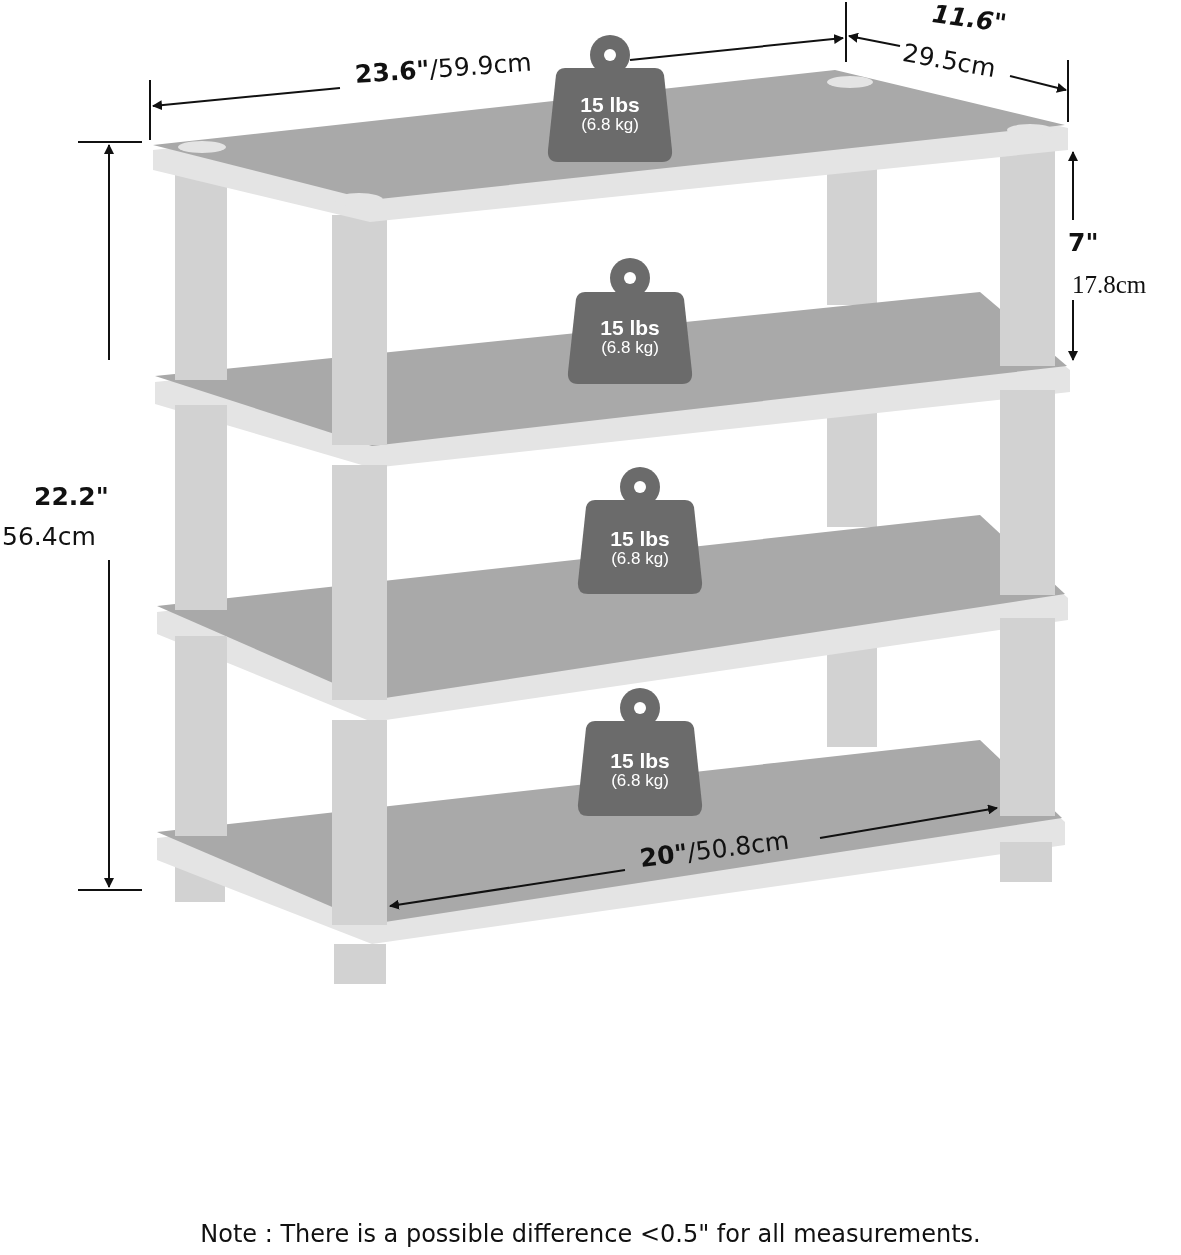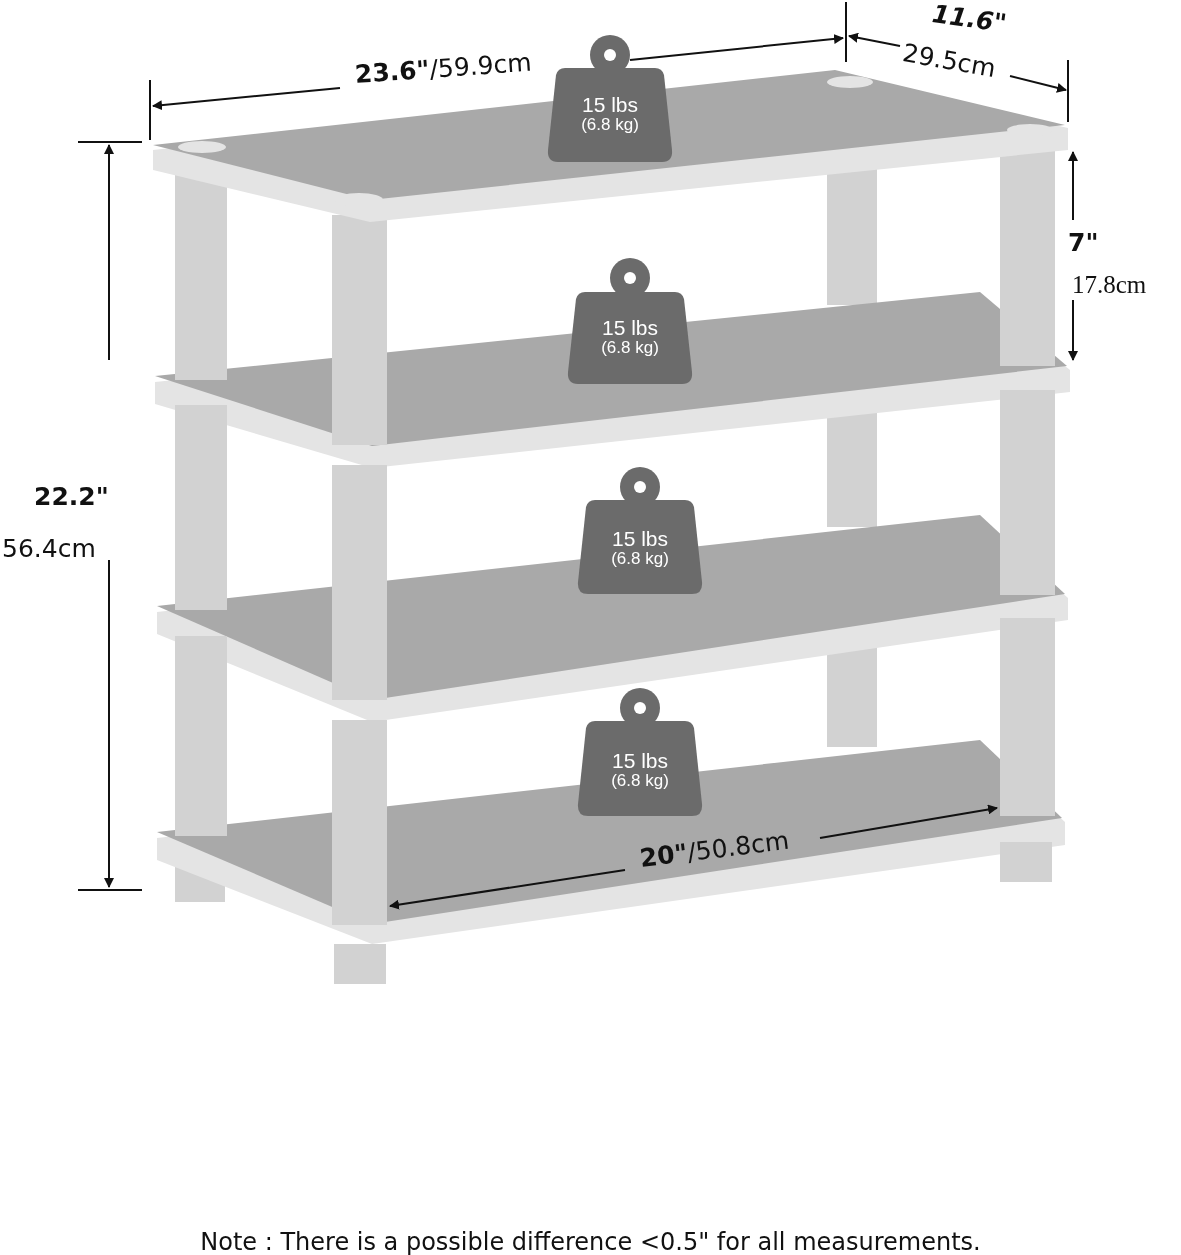--- a/index.html
+++ b/index.html
@@ -2,23 +2,23 @@
 <html><head>
 <meta charset="utf-8">
 <style>
   html,body{margin:0;padding:0;background:#fff;}
   body{width:1181px;height:1255px;position:relative;overflow:hidden;font-family:"DejaVu Sans",sans-serif;}
   svg{position:absolute;left:0;top:0;}
   .lbl{position:absolute;color:#111;white-space:nowrap;line-height:1;}
   .b{font-weight:bold;}
   .dimtxt{font-size:25px;}
   .wt{position:absolute;width:120px;text-align:center;color:#fff;font-family:"Liberation Sans",sans-serif;line-height:1.1;}
-  .wt .l1{font-size:21px;font-weight:normal;display:block;}
+  .wt .l1{font-size:21px;font-weight:bold;display:block;}
   .wt .l2{font-size:17px;display:block;}
-  .note{position:absolute;left:0;width:1181px;top:1220px;text-align:center;font-size:24px;color:#111;font-family:"DejaVu Sans",sans-serif;margin-top:8px;}
+  .note{position:absolute;left:0;width:1181px;top:1220px;text-align:center;font-size:24px;color:#111;font-family:"DejaVu Sans",sans-serif;}
 </style>
 </head>
 <body>
 
 <svg width="1181" height="1255" viewBox="0 0 1181 1255">
   <defs>
     <marker id="ah" markerWidth="10" markerHeight="10" refX="9" refY="5" orient="auto" markerUnits="userSpaceOnUse" viewBox="0 0 10 10">
       <path d="M0,0 L10,5 L0,10 z" fill="#111"></path>
     </marker>
   </defs>
@@ -115,21 +115,21 @@
     <circle cx="640" cy="708" r="6" fill="#fff"></circle>
   </g>
 </svg>
 
 <div class="lbl dimtxt" style="left:355px;top:62px;transform:rotate(-4deg);transform-origin:left center;">
   <span class="b">23.6"</span><span>/59.9cm</span>
 </div>
 <div class="lbl dimtxt b" style="left:932px;top:6px;font-style:italic;transform:rotate(8deg);">11.6"</div>
 <div class="lbl dimtxt" style="left:903px;top:40px;transform:rotate(10deg);transform-origin:left center;">29.5cm</div>
 <div class="lbl dimtxt b" style="left:34px;top:484px;">22.2"</div>
-<div class="lbl dimtxt" style="left:2px;top:536px;">56.4cm</div>
+<div class="lbl dimtxt" style="left:2px;top:524px;">56.4cm</div>
 <div class="lbl dimtxt b" style="left:1068px;top:230px;">7"</div>
 <div class="lbl dimtxt" style="left:1072px;top:272px;font-family:Liberation Serif, serif;">17.8cm</div>
 <div class="lbl dimtxt" style="left:640px;top:846px;transform:rotate(-7deg);transform-origin:left center;">
   <span class="b">20"</span><span>/50.8cm</span>
 </div>
 
 <div class="wt" style="left:550px;top:93px;">
   <span class="l1">15 lbs</span>
   <span class="l2">(6.8 kg)</span>
 </div>

